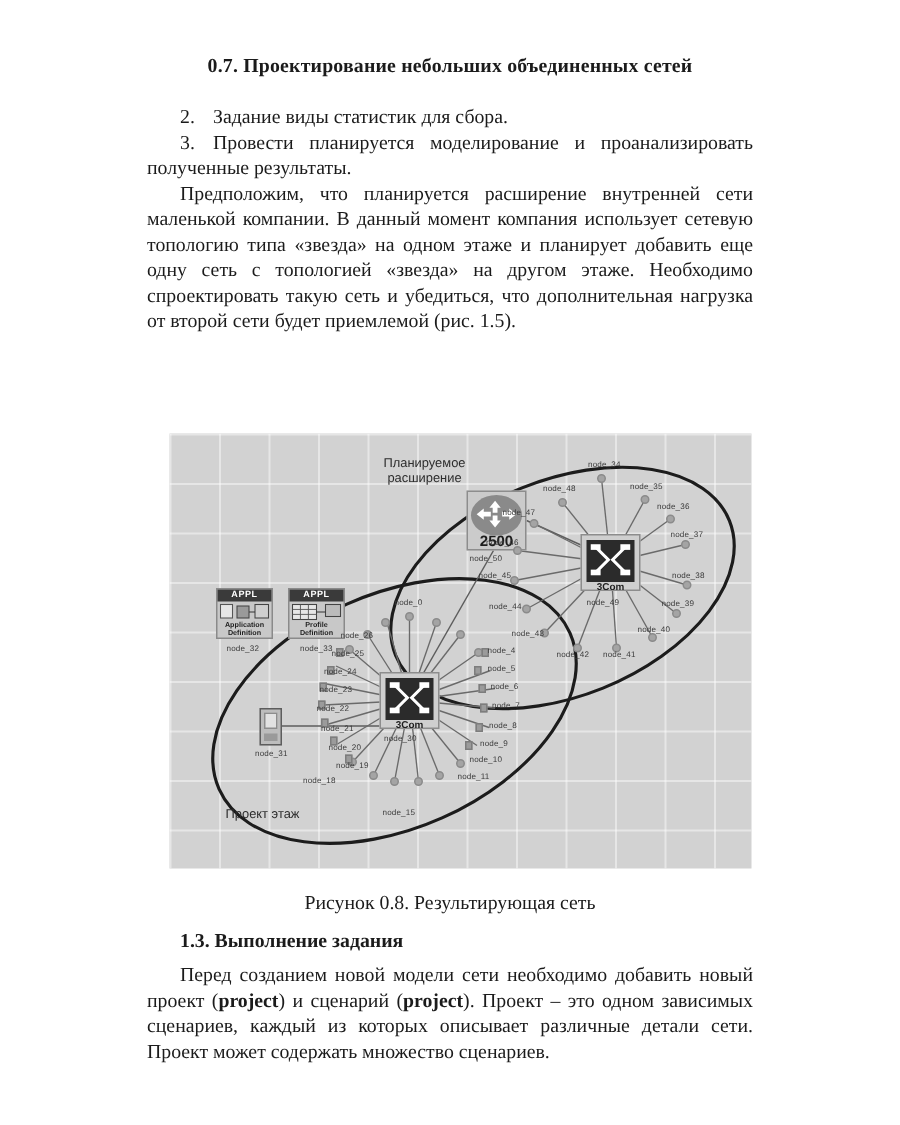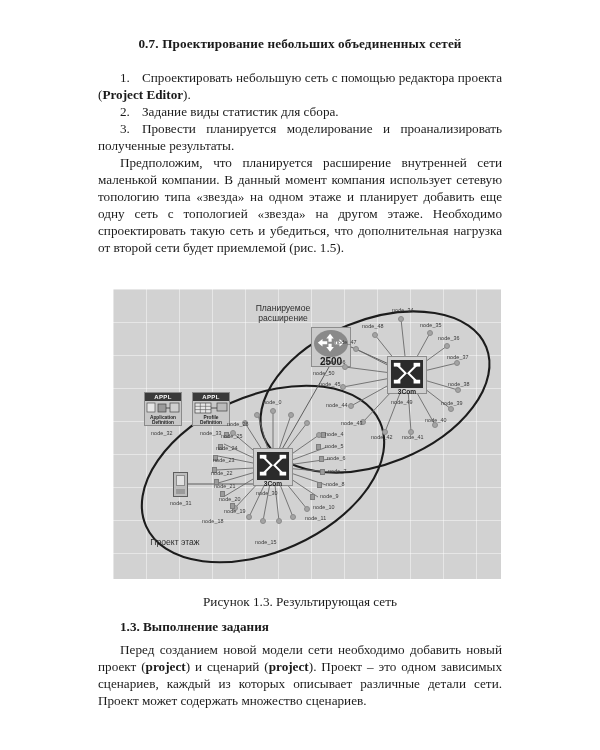--- a/index.html
+++ b/index.html
@@ -228,21 +228,20 @@
 </head>
 <body>
 
 <div class="page">
 
   <div class="content">
 
     <h1 class="section-title">0.7. Проектирование небольших объединенных сетей</h1>
 
 
-    <p class="para listitem"><span class="numlab">1.</span><span>Спроектировать небольшую сеть с помощью редактора проекта (</span><span class="b">Project Editor</span><span>).</span></p>
 
     <p class="para listitem"><span class="numlab">2.</span><span>Задание виды статистик для сбора.</span></p>
 
     <p class="para listitem"><span class="numlab">3.</span><span>Провести планируется моделирование и проанализировать полученные результаты.</span></p>
 
     <p class="para">Предположим, что планируется расширение внутренней сети маленькой компании. В данный момент компания использует сетевую топологию типа «звезда» на одном этаже и планирует добавить еще одну сеть с топологией «звезда» на другом этаже. Необходимо спроектировать такую сеть и убедиться, что дополнительная нагрузка от второй сети будет приемлемой (рис. 1.5).</p>
   </div>
 
   <div class="figure">
     <div class="grid-lines"></div>
@@ -474,20 +473,20 @@
     <div class="node-label" style="left:106px;top:207px;">node_20</div>
     <div class="node-label" style="left:101px;top:194px;">node_21</div>
     <div class="node-label" style="left:98px;top:181px;">node_22</div>
     <div class="node-label" style="left:100px;top:168px;">node_23</div>
     <div class="node-label" style="left:103px;top:156px;">node_24</div>
     <div class="node-label" style="left:108px;top:144px;">node_25</div>
     <div class="node-label" style="left:114px;top:132px;">node_26</div>
   </div>
 
   <div style="position:absolute;left:98px;top:586px;width:404px;">
-    <div class="caption">Рисунок 1.3. Результирующая сеть</div>
+    <div class="caption">Рисунок 0.8. Результирующая сеть</div>
 
     <h2 class="sub-title">1.3. Выполнение задания</h2>
 
     <p class="para"><span>Перед созданием новой модели сети необходимо добавить новый проект (</span><span class="b">project</span><span>) и сценарий (</span><span class="b">project</span><span>). Проект – это одном зависимых сценариев, каждый из которых описывает различные детали сети. Проект может содержать множество сценариев.</span></p>
   </div>
 
 </div>
 
 </body></html>

